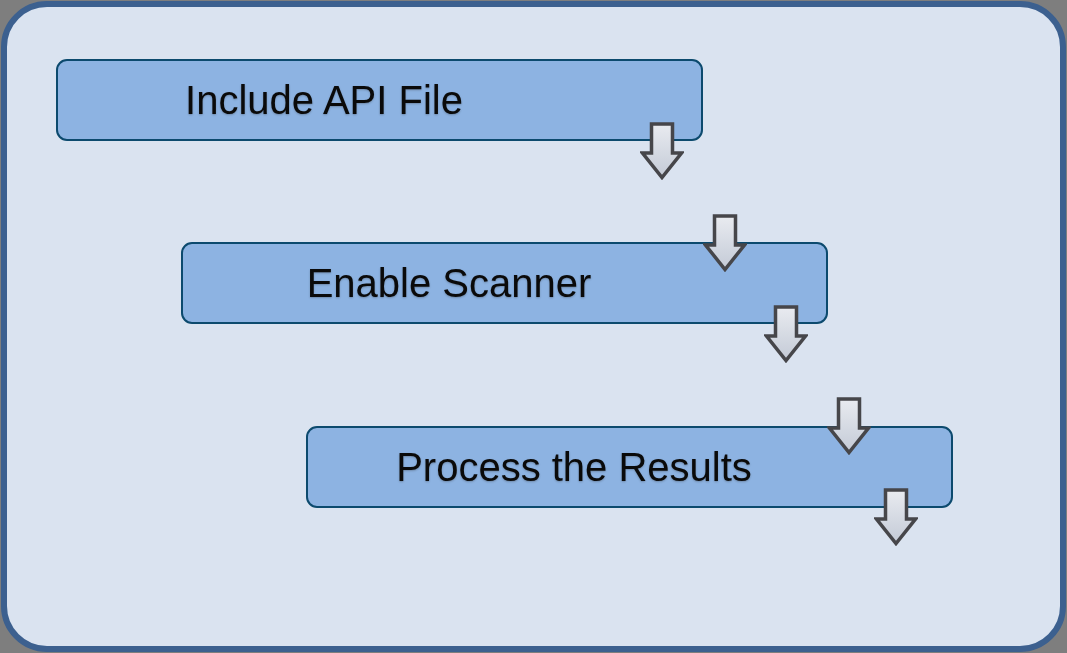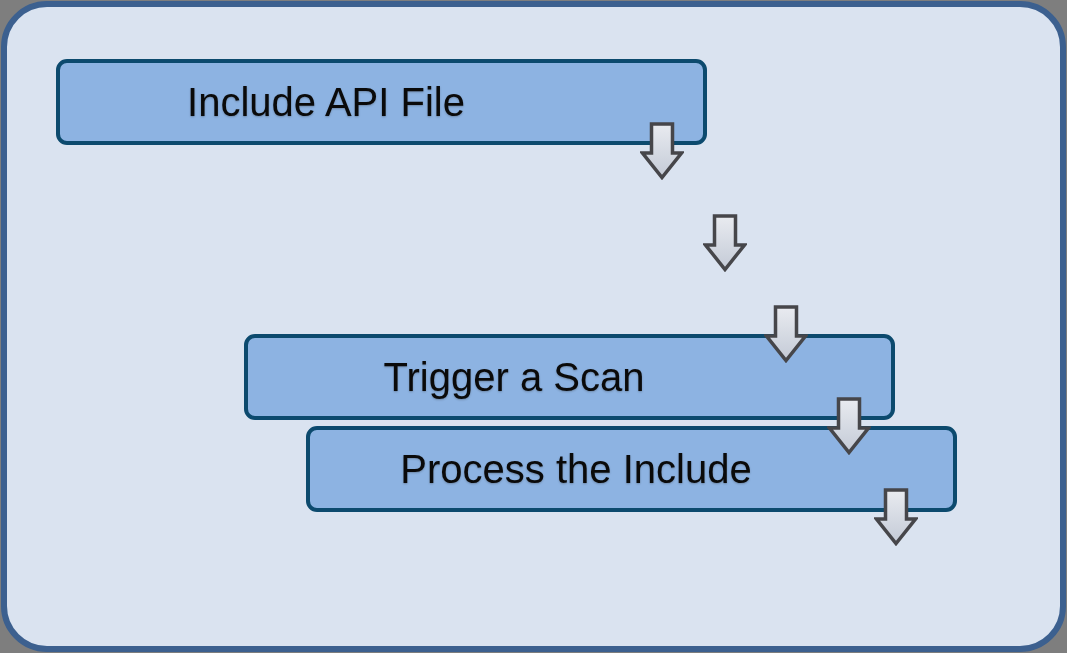--- a/index.html
+++ b/index.html
@@ -21,21 +21,21 @@
     box-sizing: border-box;
     background: #DAE3F0;
     border: 6px solid #3C608F;
     border-radius: 46px;
   }
   
   .step {
     position: absolute;
     width: 643px; height: 78px;
     background: #8DB3E2;
-    border: 4px solid #0c4a6e;
+    border: 2px solid #0c4a6e;
     border-radius: 11px;
   }
   .step .label-wrap {
     position: absolute;
     left: 0; top: 0; right: 0; bottom: 0;
     display: flex;
     align-items: center;
     justify-content: center;
     padding-right: 111px;
   }
@@ -83,30 +83,30 @@
 
   <div class="panel"></div>
 
   <div class="step s0">
     <div class="label-wrap">
       <span class="label">Include API File</span>
     </div>
   </div>
 
 
-
-  <div class="step s3">
+  <div class="step s2">
     <div class="label-wrap">
-      <span class="label">Trigger a Scan</span>
+      <span class="label">Enable Scanner</span>
     </div>
   </div>
 
+
   <div class="step s4">
     <div class="label-wrap">
-      <span class="label">Process the Include</span>
+      <span class="label">Process the Results</span>
     </div>
   </div>
 
 
   <div class="arrow a0">
     <svg viewBox="0 0 44 58">
         <path d="M11.5 2 H32.5 V31 H41.5 L22 55.5 L2.5 31 H11.5 Z" fill="url(#arrowGrad)" stroke="#46464A" stroke-width="3.5" stroke-linejoin="miter"></path>
       </svg>
   </div>
   <div class="arrow a1">

